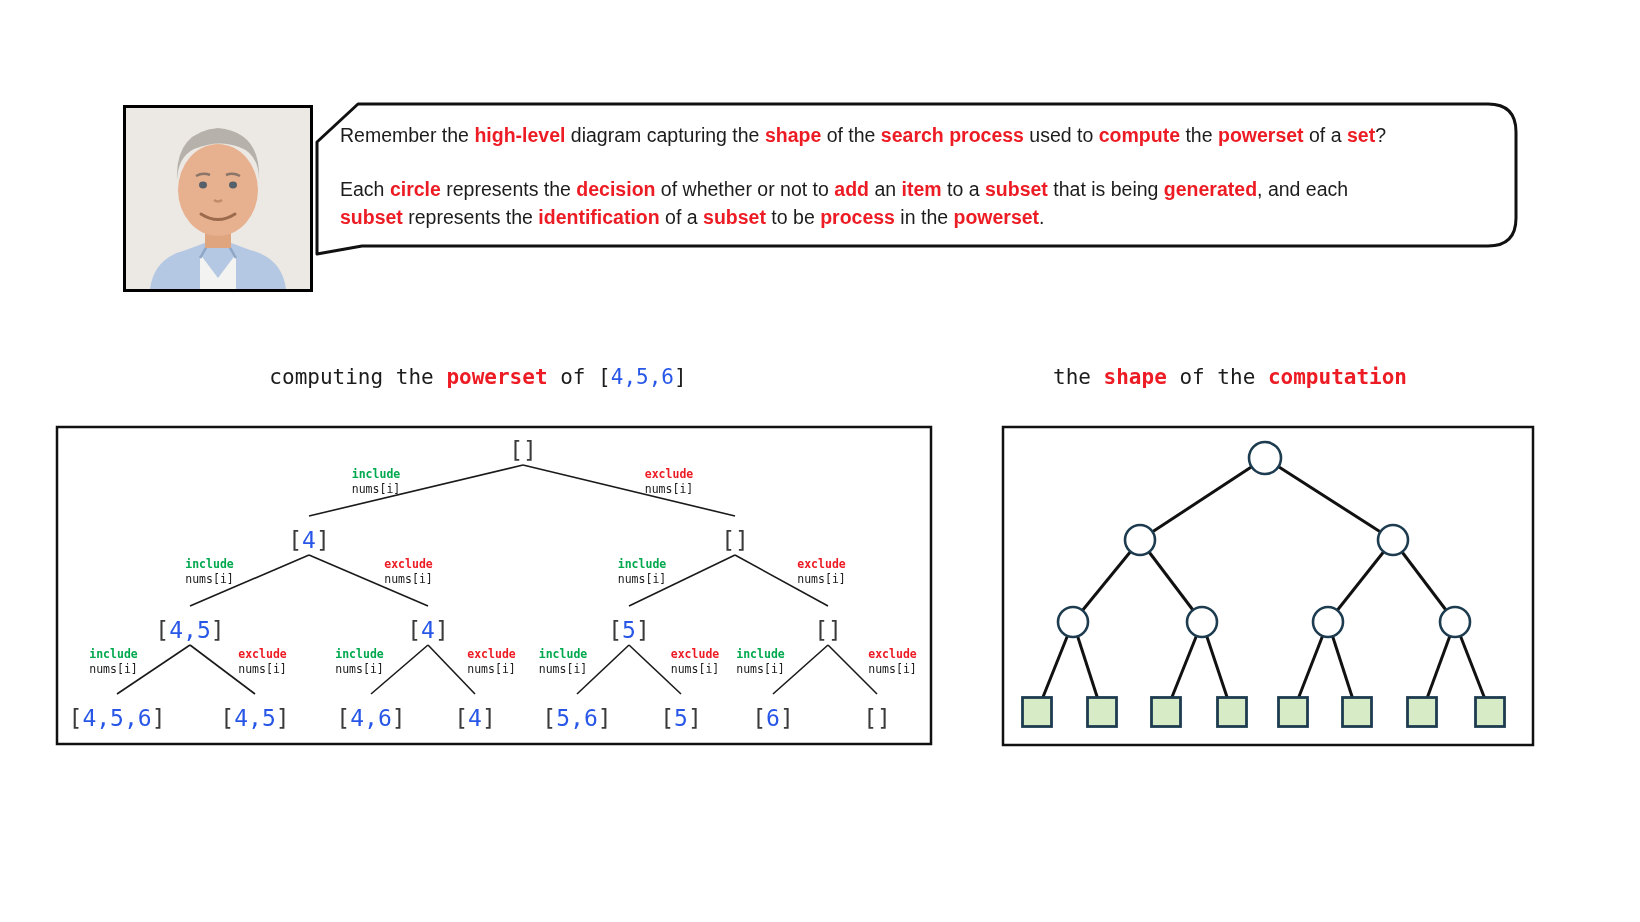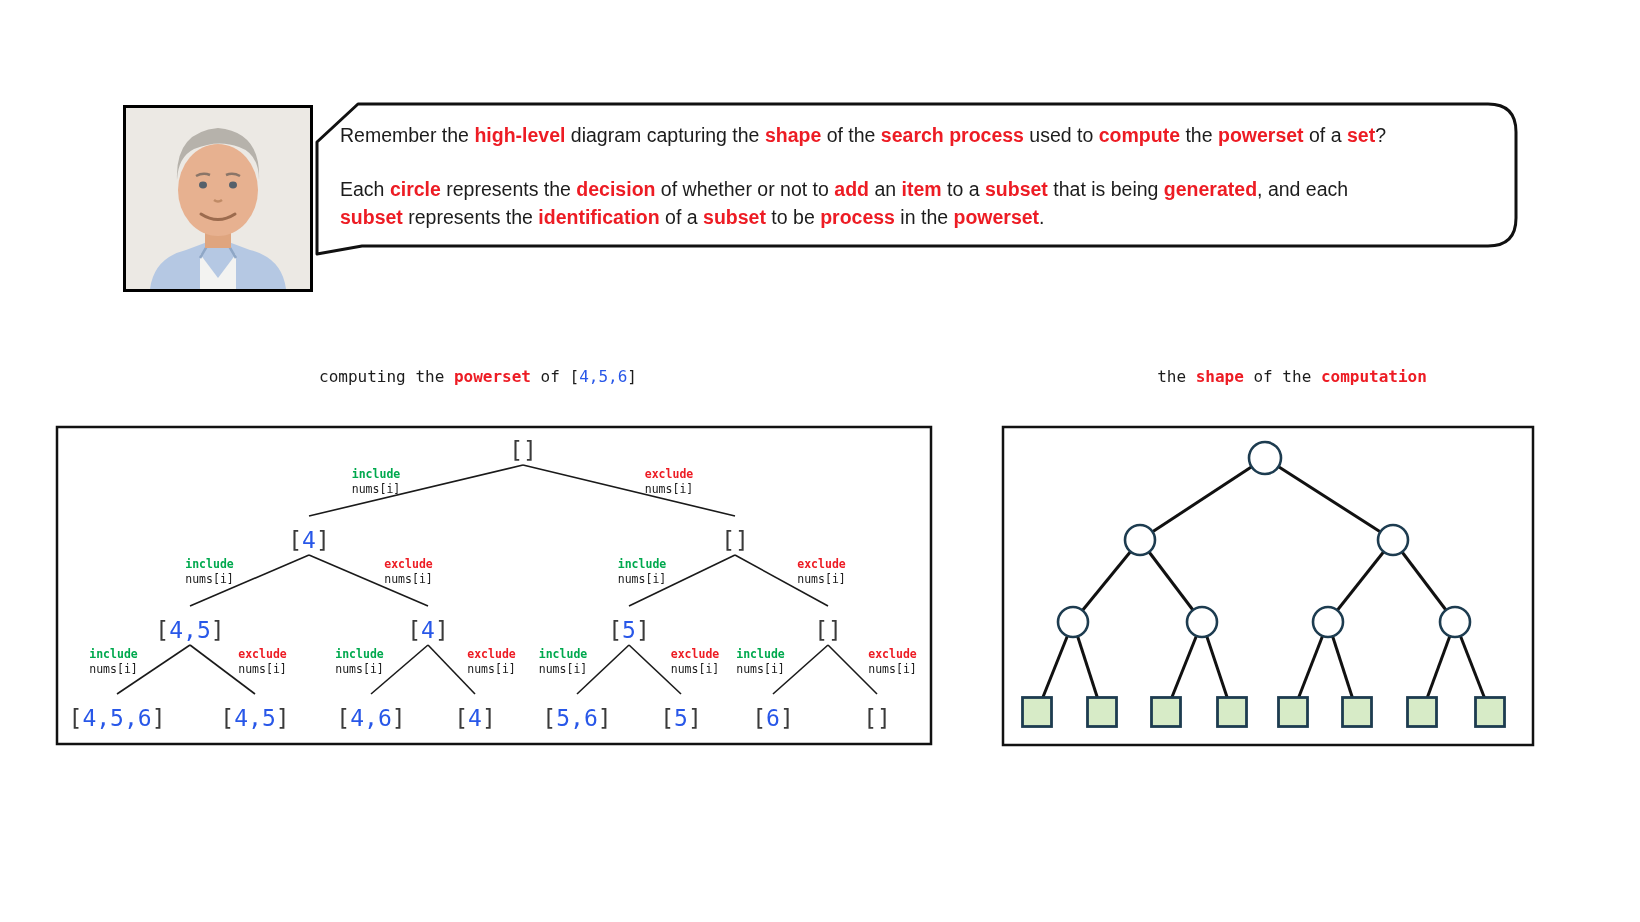--- a/index.html
+++ b/index.html
@@ -8,21 +8,21 @@
   #scene{position:absolute;left:0;top:0;}
   #scene text{font-family:"DejaVu Sans Mono",monospace;}
   .photo{position:absolute;left:123px;top:105px;width:190px;height:187px;
          border:3px solid #000;box-sizing:border-box;background:#ece9e4;}
   .speech{position:absolute;left:340px;top:121px;font-size:19.5px;color:#1c1c1c;}
   .bline{white-space:nowrap;height:28px;line-height:28px;}
   .pgap{margin-top:26px;}
   .r{color:#ed1c24;font-weight:bold;}
   .b{color:#2857e8;}
   .title{position:absolute;top:364px;transform:translateX(-50%);
-         font-family:"DejaVu Sans Mono",monospace;font-size:16px;color:#1c1c1c;
+         font-family:"DejaVu Sans Mono",monospace;font-size:21px;color:#1c1c1c;
          white-space:nowrap;line-height:26px;}
 </style>
 </head>
 <body>
 
 <div class="page">
 
   <svg id="scene" width="1640" height="922">
     <path d="M 358 104 L 1488 104 Q 1516 104 1516 132 L 1516 218 Q 1516 246 1488 246 L 362 246 L 317 254 L 317 142 Z" fill="#ffffff" stroke="#111111" stroke-width="3" stroke-linejoin="round"></path>
     <rect x="57" y="427" width="874" height="317" fill="none" stroke="#111111" stroke-width="2.5"></rect>
@@ -136,15 +136,15 @@
     </svg>
   </div>
 
   <div class="speech" id="speech">
       <div class="bline"><span>Remember the </span><span class="r">high-level</span><span> diagram capturing the </span><span class="r">shape</span><span> of the </span><span class="r">search process</span><span> used to </span><span class="r">compute</span><span> the </span><span class="r">powerset</span><span> of a </span><span class="r">set</span><span>?</span></div>
       <div class="bline pgap"><span>Each </span><span class="r">circle</span><span> represents the </span><span class="r">decision</span><span> of whether or not to </span><span class="r">add</span><span> an </span><span class="r">item</span><span> to a </span><span class="r">subset</span><span> that is being </span><span class="r">generated</span><span>, and each</span></div>
       <div class="bline"><span class="r">subset</span><span> represents the </span><span class="r">identification</span><span> of a </span><span class="r">subset</span><span> to be </span><span class="r">process</span><span> in the </span><span class="r">powerset</span><span>.</span></div>
     </div>
 
   <div class="title" id="left-title" style="left:478px"><span>computing the </span><span class="r">powerset</span><span> of </span><span>[</span><span class="b">4,5,6</span><span>]</span></div>
-  <div class="title" id="right-title" style="left:1292px"><span>the </span><span class="r">shape</span><span> of the </span><span class="r">computation</span></div>
+  <div class="title" id="right-title" style="left:1230px"><span>the </span><span class="r">shape</span><span> of the </span><span class="r">computation</span></div>
 
 </div>
 
 </body></html>

